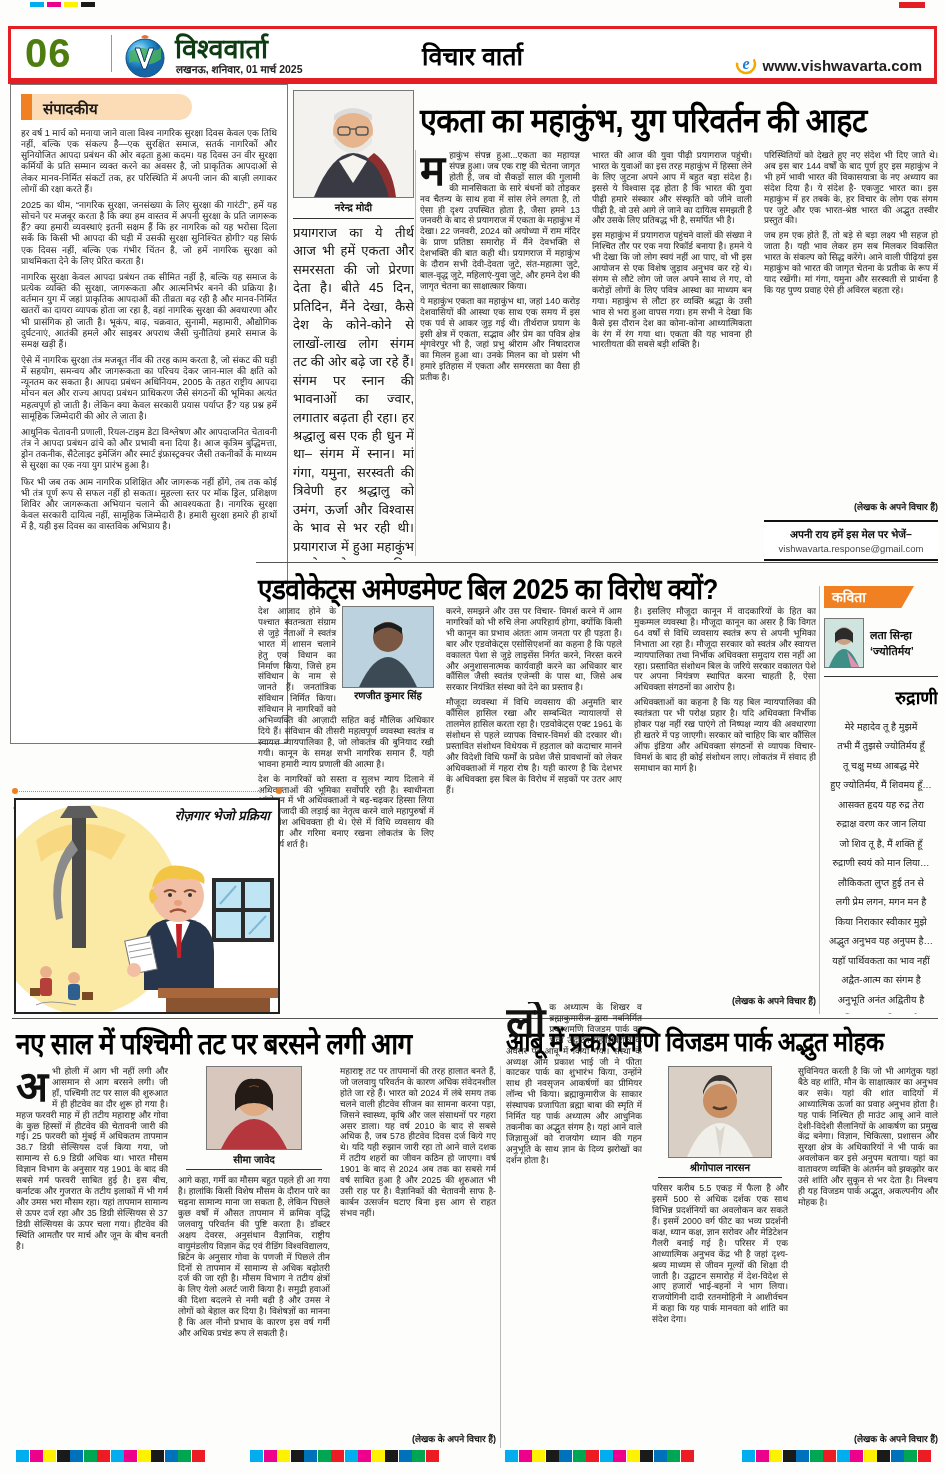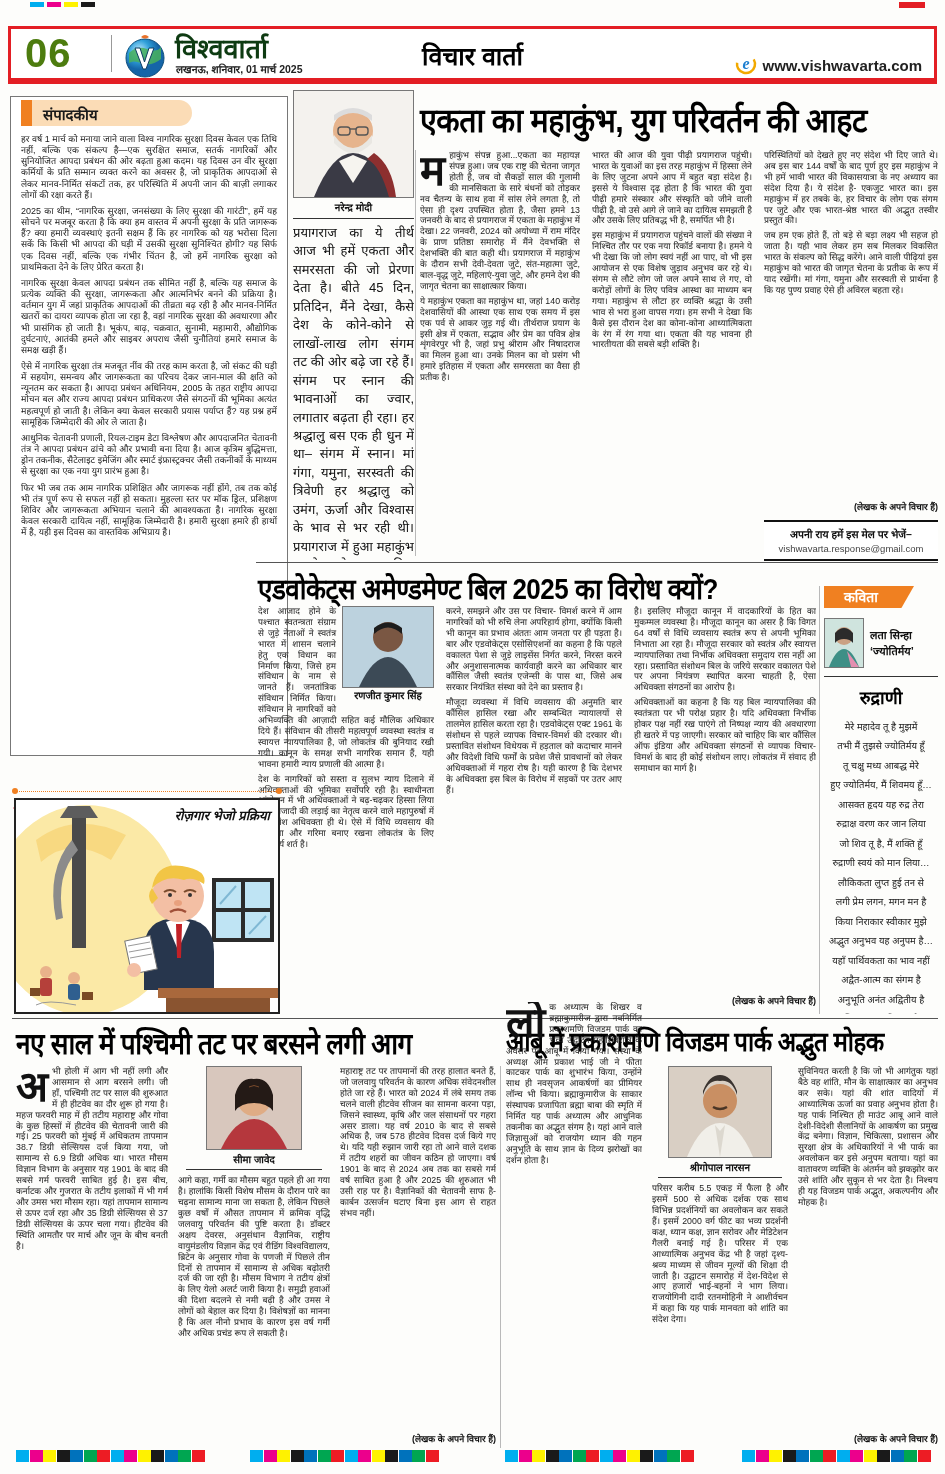--- a/index.html
+++ b/index.html
@@ -25,41 +25,41 @@
   .headline{position:absolute;font-weight:bold;color:#000;white-space:nowrap;transform-origin:left center;letter-spacing:-.5px}
   .body-col{position:absolute;overflow:hidden;text-align:justify;font-size:8.8px;line-height:1.24;color:#222}
   .body-col p{margin-bottom:4px}
   .dropcap > p:first-child::first-letter{float:left;font-size:42px;line-height:.85;font-weight:bold;padding:3px 4px 0 0;color:#111}
   .photo-frame{border:1px solid #777;background:#e8e8e4;display:block}
   .caption{font-weight:bold;font-size:10px;text-align:center;margin-top:2px;color:#111}
   .signoff{font-weight:bold;font-size:9px;text-align:right;color:#111;margin-top:2px}
   .float-photo{float:right;margin:0 0 4px 6px;text-align:center}
   .col-photo{margin:0 auto 5px;text-align:center}
   
-  .editorial{position:absolute;left:10px;top:96px;width:278px;height:660px;border:1px solid #777;background:#fff;padding:3px 10px;overflow:hidden}
+  .editorial{position:absolute;left:10px;top:84px;width:278px;height:660px;border:1px solid #777;background:#fff;padding:9px 10px;overflow:hidden}
   .edit-label-bar{position:relative;height:26px;margin-bottom:8px}
   .edit-label-sq{position:absolute;left:0;top:0;width:11px;height:26px;background:#f08021}
   .edit-label-bg{position:absolute;left:11px;top:0;width:160px;height:26px;background:#fbdcb6;border-radius:0 13px 13px 0}
   .edit-label-txt{position:absolute;left:22px;top:4px;font-size:15px;font-weight:bold;color:#1a1a1a}
   .edit-title{text-align:center;font-size:21px;font-weight:bold;color:#000;margin:2px 0 8px}
   .edit-body{text-align:justify;font-size:9px;line-height:1.24;color:#222}
   .edit-body p{margin-bottom:5px}
   
   .modi-col{position:absolute;left:293px;top:90px;width:121px}
   .pull-text{position:absolute;left:293px;top:224px;width:121px;height:336px;overflow:hidden;text-align:justify;font-size:13px;line-height:1.42;font-weight:500;color:#111}
   .feedback-box{position:absolute;left:764px;top:520px;width:174px;border-top:2px solid #111;border-bottom:2px solid #111;background:#fff;padding:5px 2px;text-align:center}
   .feedback-line1{font-size:10.5px;font-weight:bold;color:#111}
   .feedback-line2{font-size:9.5px;font-weight:normal;color:#444;margin-top:2px}
   
   .poem-box{position:absolute;left:824px;top:586px;width:114px;height:428px;overflow:hidden}
-  .poem-tab{width:90px;height:22px;background:#f08021;color:#fff;font-size:14px;font-weight:bold;line-height:22px;padding-left:20px;clip-path:polygon(0 0,100% 0,86% 100%,0 100%)}
+  .poem-tab{width:90px;height:22px;background:#f08021;color:#fff;font-size:14px;font-weight:bold;line-height:22px;padding-left:8px;clip-path:polygon(0 0,100% 0,86% 100%,0 100%)}
   .poem-author{display:flex;gap:6px;align-items:center;margin:10px 0 8px}
   .poem-author-name{font-size:11px;font-weight:bold;line-height:1.5;color:#111}
   .poem-divider{height:1px;background:#333;margin:4px 0 8px}
-  .poem-title{text-align:center;font-size:18px;font-weight:bold;color:#000;margin-bottom:8px}
+  .poem-title{text-align:right;font-size:18px;font-weight:bold;color:#000;margin-bottom:8px}
   .poem-lines{text-align:center;font-size:9.5px;line-height:2.05;color:#222}
   
   .cartoon-head{position:absolute;left:14px;top:800px;width:266px;height:24px}
   .cartoon-label{font-size:17px;font-weight:bold;color:#d61a21;display:inline-block}
   .cartoon-arrow{display:inline-block;color:#f08021;font-size:13px;margin:0 4px}
   .cartoon-artist{font-size:11px;font-weight:bold;color:#111;display:inline-block}
   .cartoon-dotline{position:absolute;left:14px;top:791px;width:266px;border-top:1.5px dotted #f08021}
   .cartoon-dotline::before,.cartoon-dotline::after{content:"";position:absolute;top:-4px;width:6px;height:6px;border-radius:50%;background:#f08021}
   .cartoon-dotline::before{left:-2px}.cartoon-dotline::after{right:-2px}
   .cartoon-frame{position:absolute;left:14px;top:798px;width:266px;height:216px;border:2px solid #222;background:#fff;overflow:hidden}

